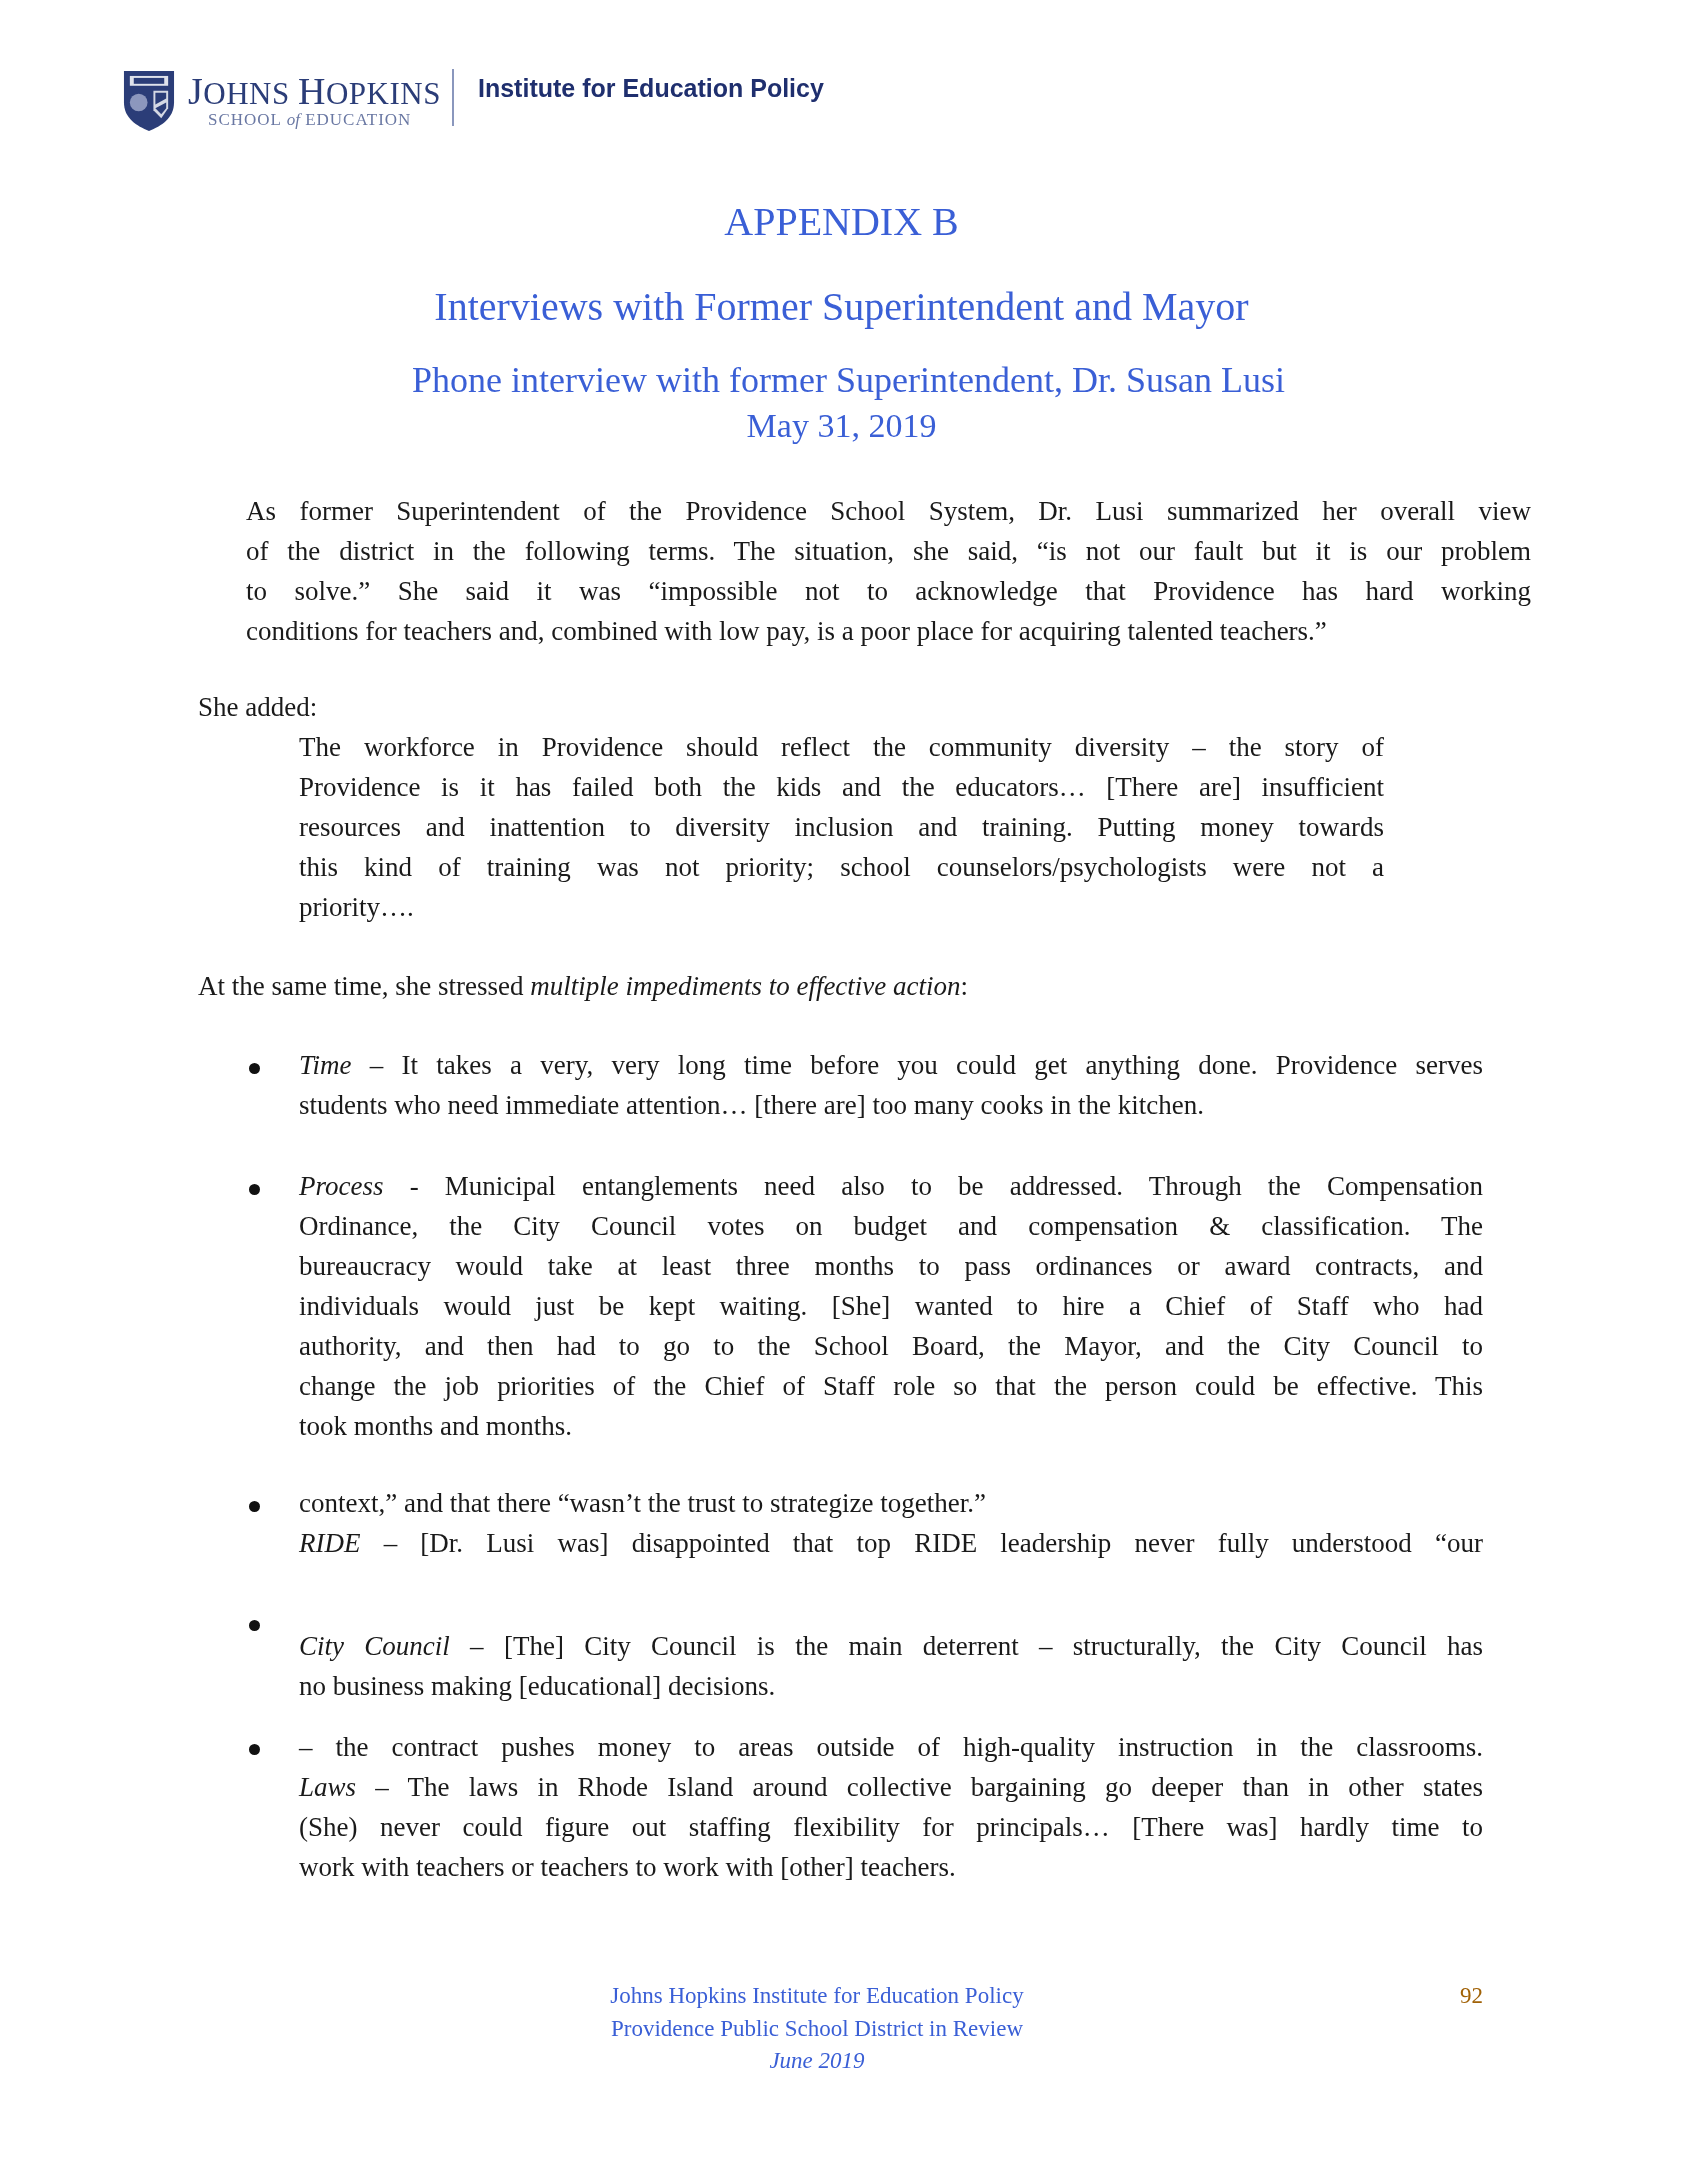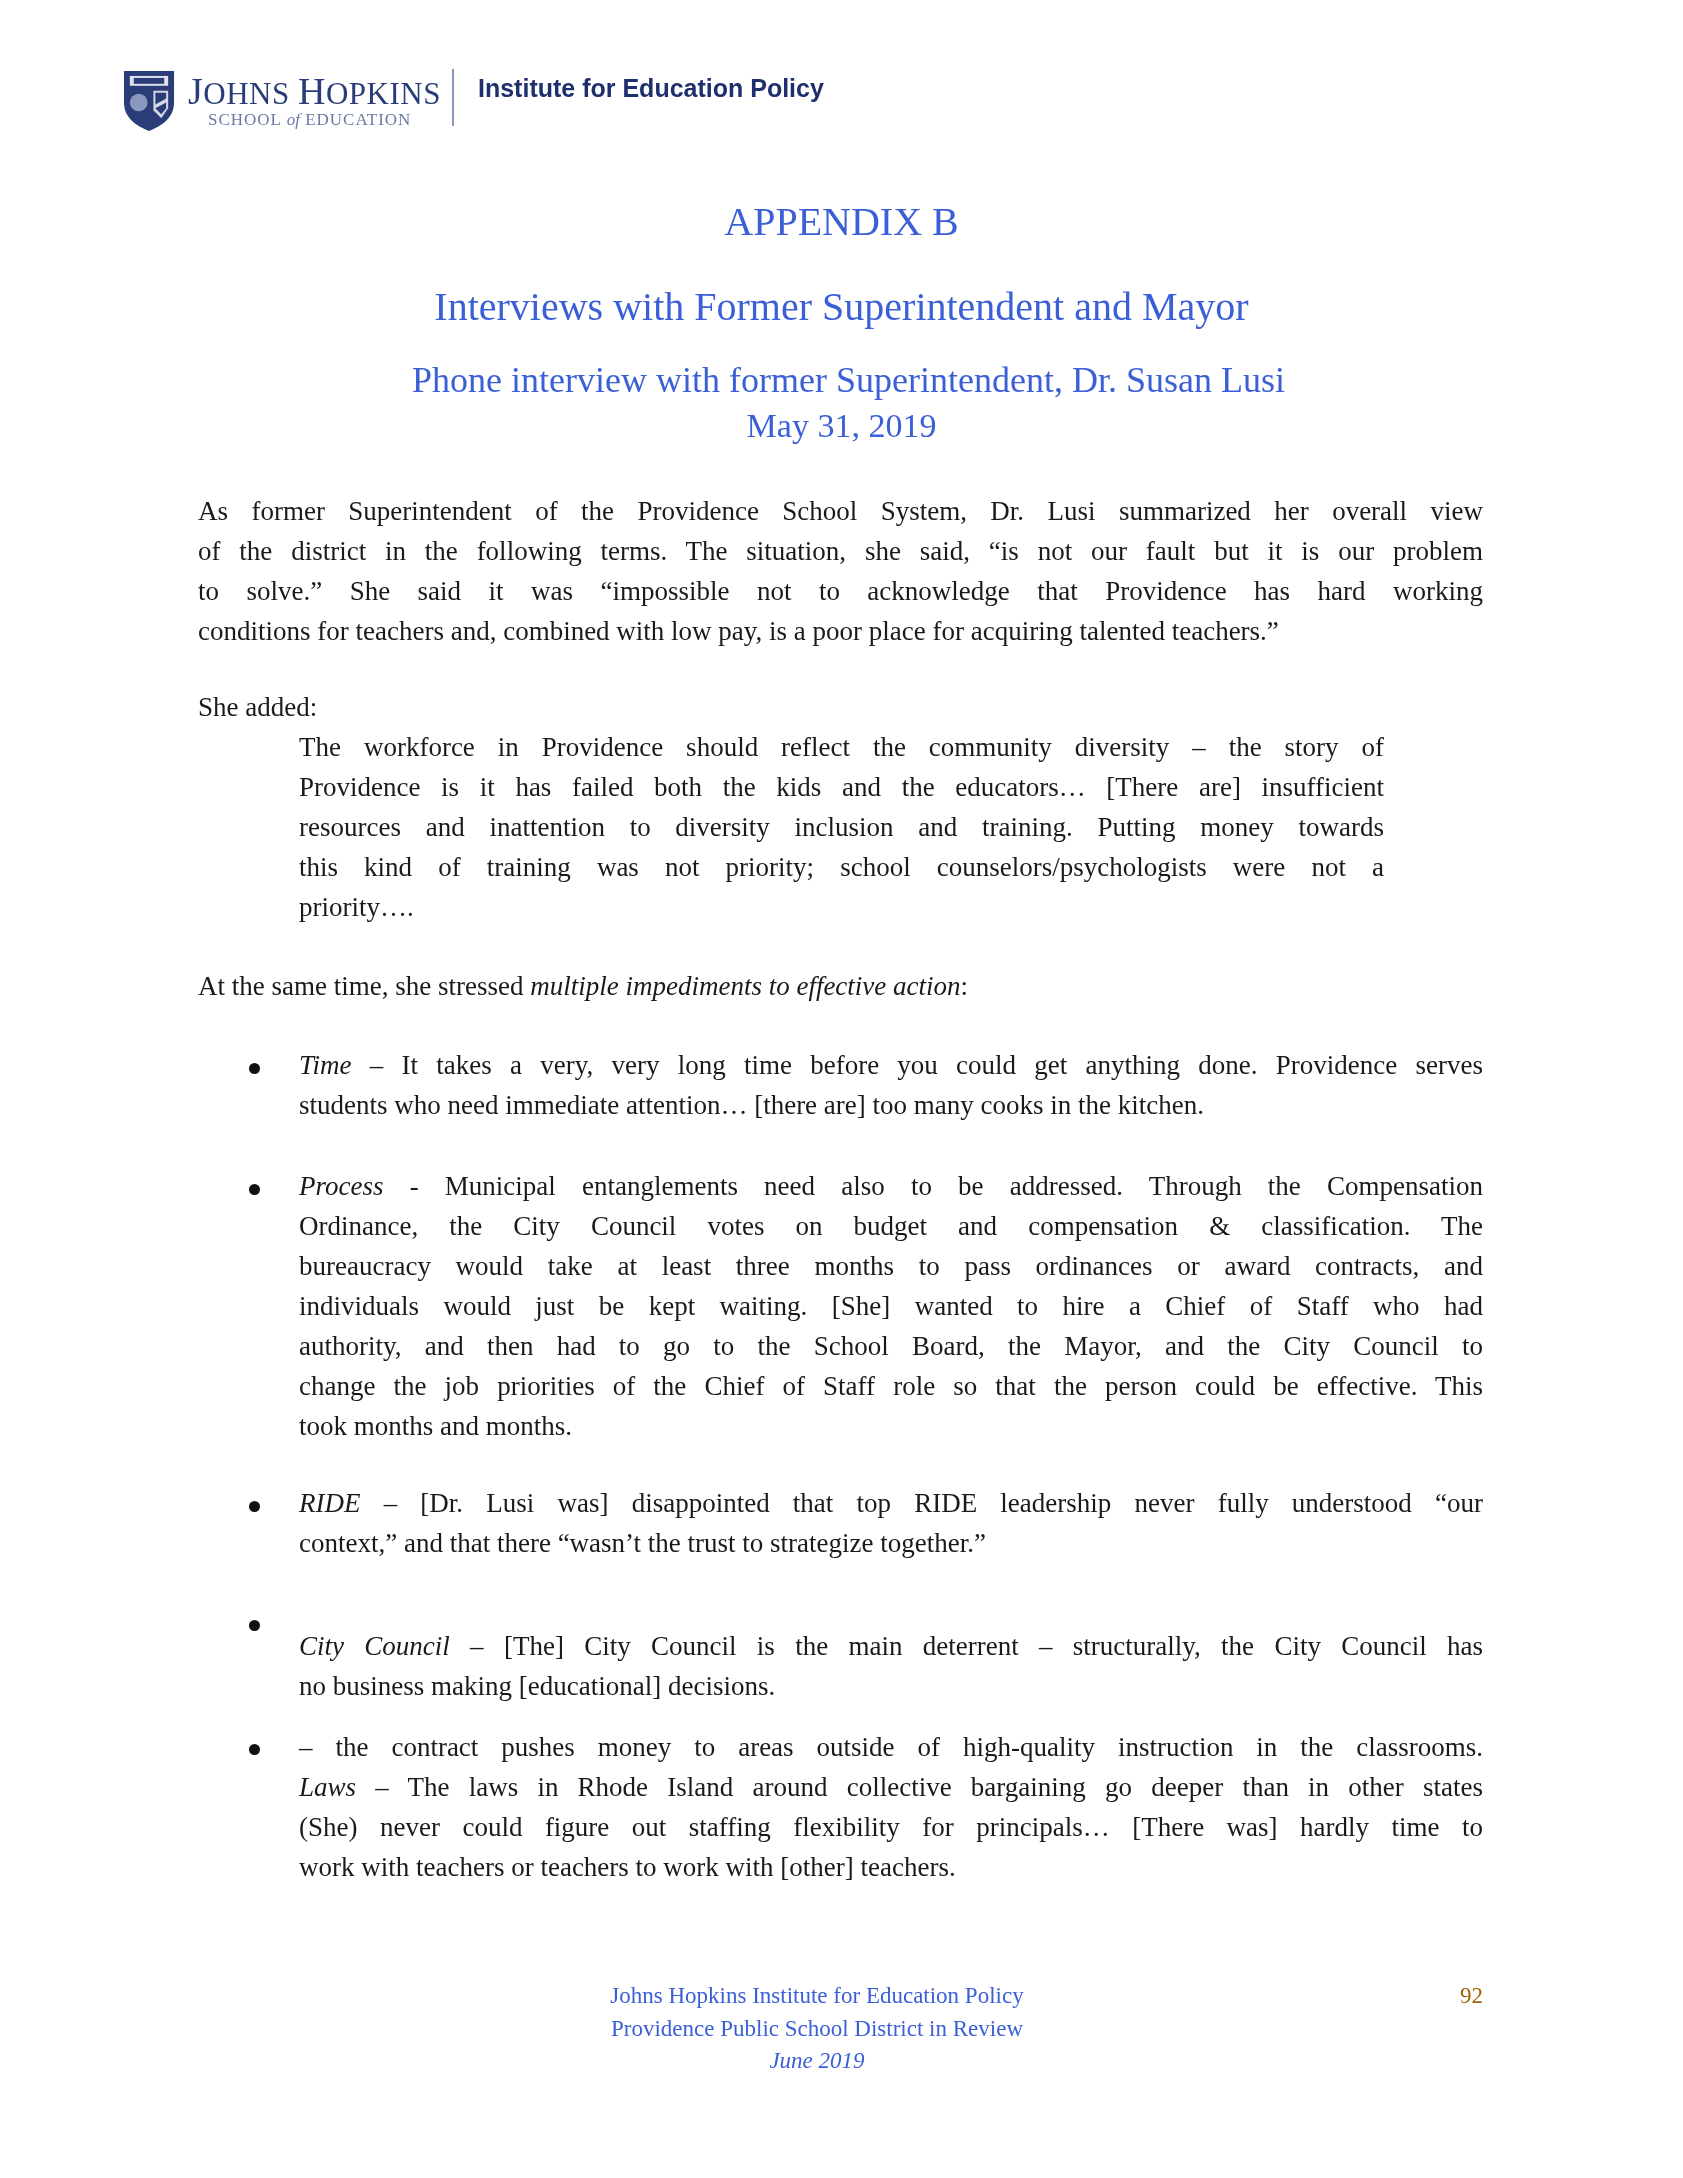--- a/index.html
+++ b/index.html
@@ -59,21 +59,21 @@
 <div class="abs jh-name"><span class="big">J</span><span>OHNS </span><span class="big">H</span><span>OPKINS</span></div>
 <div class="abs jh-school"><span>SCHOOL </span><i>of</i><span> EDUCATION</span></div>
 <div class="abs logo-divider"></div>
 <div class="abs iep">Institute for Education Policy</div>
 
 <div class="abs title t1">APPENDIX B</div>
 <div class="abs title t2">Interviews with Former Superintendent and Mayor</div>
 <div class="abs title t3">Phone interview with former Superintendent, Dr. Susan Lusi</div>
 <div class="abs title t4">May 31, 2019</div>
 
-<div class="abs para" style="top:491px;">
+<div class="abs para" style="top:491px;margin-left:48px;">
   <span class="line">As former Superintendent of the Providence School System, Dr. Lusi summarized her overall view</span>
   <span class="line">of the district in the following terms. The situation, she said, “is not our fault but it is our problem</span>
   <span class="line">to solve.” She said it was “impossible not to acknowledge that Providence has hard working</span>
   <span class="line last">conditions for teachers and, combined with low pay, is a poor place for acquiring talented teachers.”</span>
 </div>
 
 <div class="abs para" style="top:687px;">
   <span class="line last">She added:</span>
 </div>
 
@@ -101,22 +101,22 @@
   <span class="line">Ordinance, the City Council votes on budget and compensation &amp; classification. The</span>
   <span class="line">bureaucracy would take at least three months to pass ordinances or award contracts, and</span>
   <span class="line">individuals would just be kept waiting. [She] wanted to hire a Chief of Staff who had</span>
   <span class="line">authority, and then had to go to the School Board, the Mayor, and the City Council to</span>
   <span class="line">change the job priorities of the Chief of Staff role so that the person could be effective. This</span>
   <span class="line last">took months and months.</span>
 </div>
 
 <div class="abs bullet-dot" style="left:249px; top:1501px;"></div>
 <div class="abs para bullet-text" style="top:1483px;">
+  <span class="line last">context,” and that there “wasn’t the trust to strategize together.”</span>
   <span class="line"><i>RIDE</i><span> – [Dr. Lusi was] disappointed that top RIDE leadership never fully understood “our</span></span>
-  <span class="line last">context,” and that there “wasn’t the trust to strategize together.”</span>
 </div>
 
 <div class="abs bullet-dot" style="left:249px; top:1620px;"></div>
 <div class="abs para bullet-text" style="top:1602px;margin-top:24px;">
   <span class="line"><i>City Council</i><span> – [The] City Council is the main deterrent – structurally, the City Council has</span></span>
   <span class="line last">no business making [educational] decisions.</span>
 </div>
 
 <div class="abs bullet-dot" style="left:249px; top:1744px;"></div>
 <div class="abs para bullet-text" style="top:1727px;">

